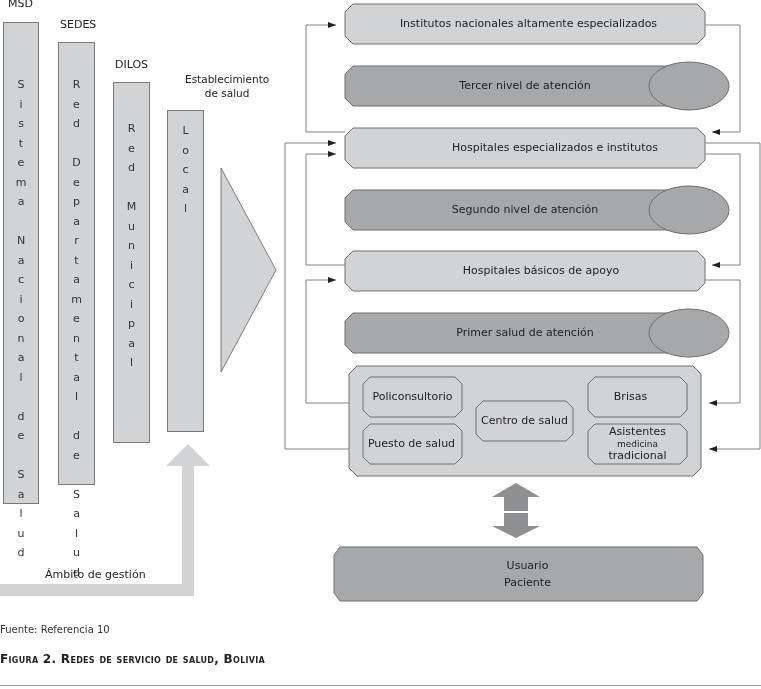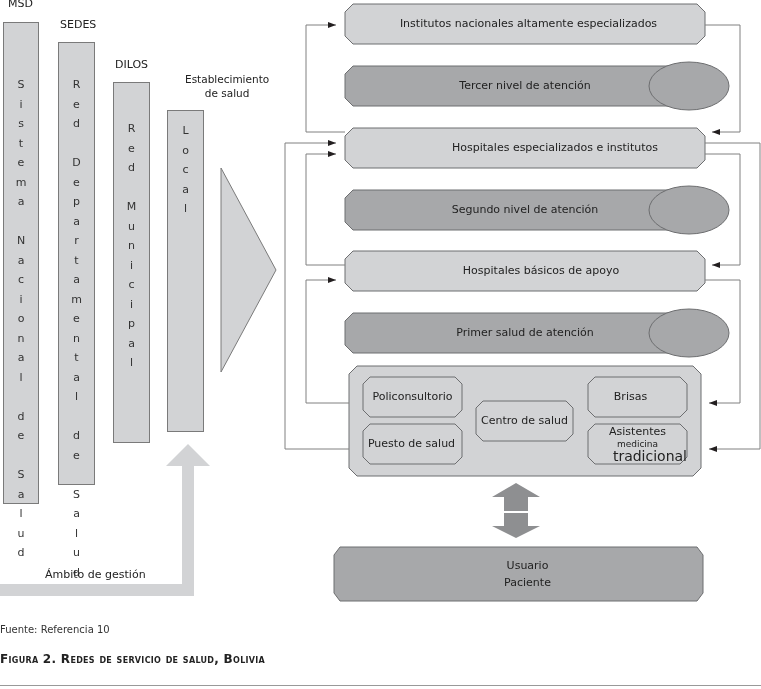--- a/index.html
+++ b/index.html
@@ -173,21 +173,21 @@
 <div class="boxtext" style="left:345px;width:360px;top:264px;margin-left:16px;">Hospitales básicos de apoyo</div>
 <div class="boxtext" style="left:345px;width:360px;top:326px;">Primer salud de atención</div>
 
 <div class="boxtext" style="left:363px;width:99px;top:390px;">Policonsultorio</div>
 <div class="boxtext" style="left:363px;width:97px;top:437px;">Puesto de salud</div>
 <div class="boxtext" style="left:476px;width:97px;top:414px;">Centro de salud</div>
 <div class="boxtext" style="left:588px;width:85px;top:390px;">Brisas</div>
 <div class="boxtext" style="left:588px;width:99px;top:426px;line-height:12px;">
   <div style="font-size:11px;">Asistentes</div>
   <div style="font-size:9px;">medicina</div>
-  <div style="font-size:14px;text-align:right;">tradicional</div>
+  <div style="font-size:11px;">tradicional</div>
 </div>
 
 <div class="boxtext" style="left:334px;width:369px;top:557px;line-height:17px;padding-left:9px;">
   <div>Usuario</div>
   <div>Paciente</div>
 </div>
 
 <div class="source">Fuente: Referencia 10</div>
 <div class="caption">Figura 2. Redes de servicio de salud, Bolivia</div>
 <div class="rule"></div>

